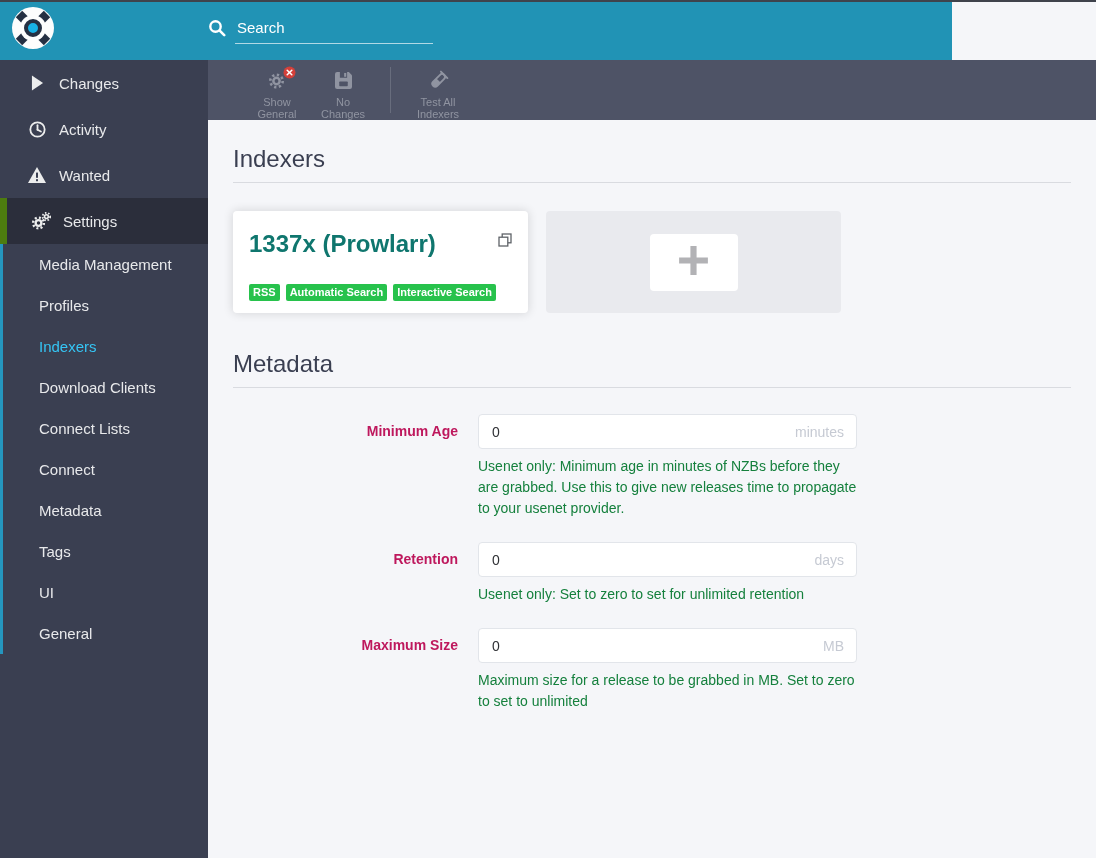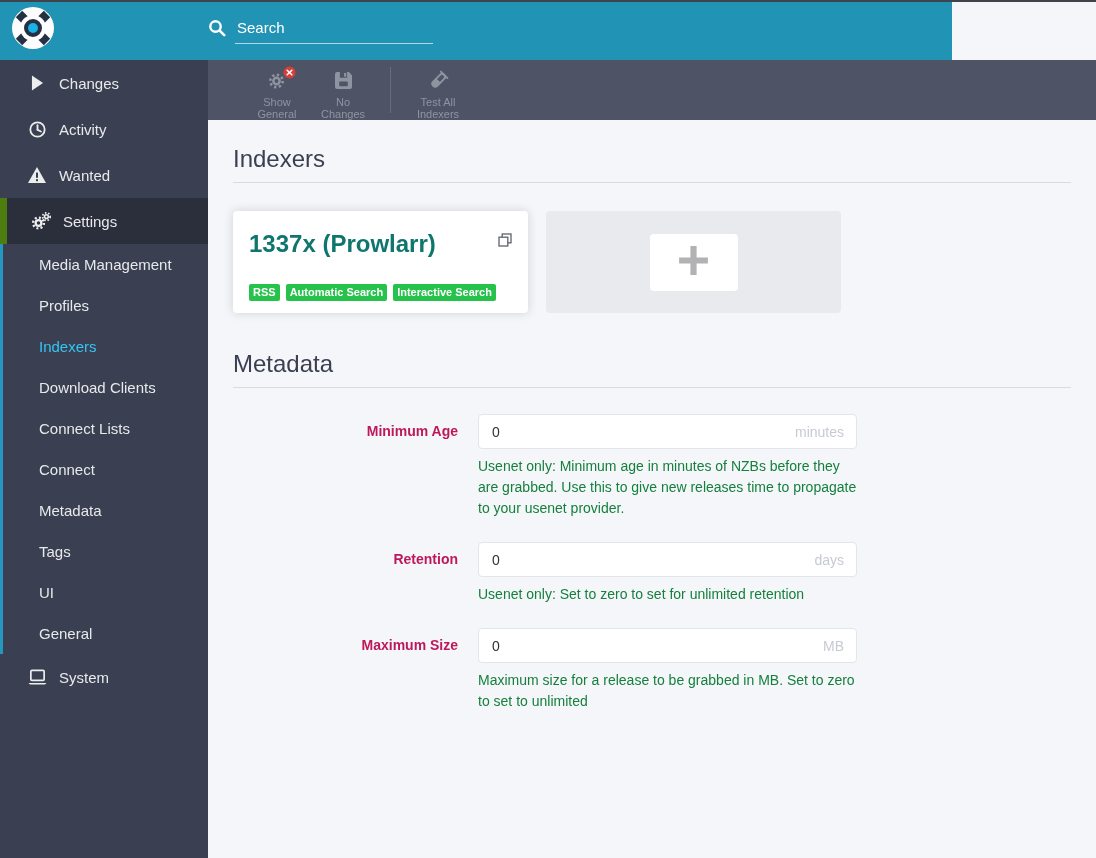--- a/index.html
+++ b/index.html
@@ -227,29 +227,20 @@
       <span>Tags</span>
     </div>
     <div class="sub-item">
       <span>UI</span>
     </div>
     <div class="sub-item">
       <span>General</span>
     </div>
   </div>
 
-  <div class="nav-item">
-    <span class="nav-icon">
-      <svg width="19" height="16" viewBox="0 0 20 16" fill="none">
-        <rect x="3" y="1" width="14" height="10.5" rx="1.2" stroke="#eceded" stroke-width="1.8"></rect>
-        <path d="M0.5 14.2 h19 l-1.6 1.6 H2.1 Z" fill="#eceded"></path>
-      </svg>
-    </span>
-    <span>System</span>
-  </div>
 
 </div>
 
 <div class="toolbar">
 
   <div class="tb-btn">
     <span class="tb-icon">
       <svg width="21" height="21" viewBox="0 0 21 21">
         <circle cx="9.5" cy="11" r="4.4" fill="#9094a1"></circle>
         <circle cx="9.5" cy="11" r="6.2" fill="none" stroke="#9094a1" stroke-width="2.6" stroke-dasharray="2.3 2.5"></circle>

